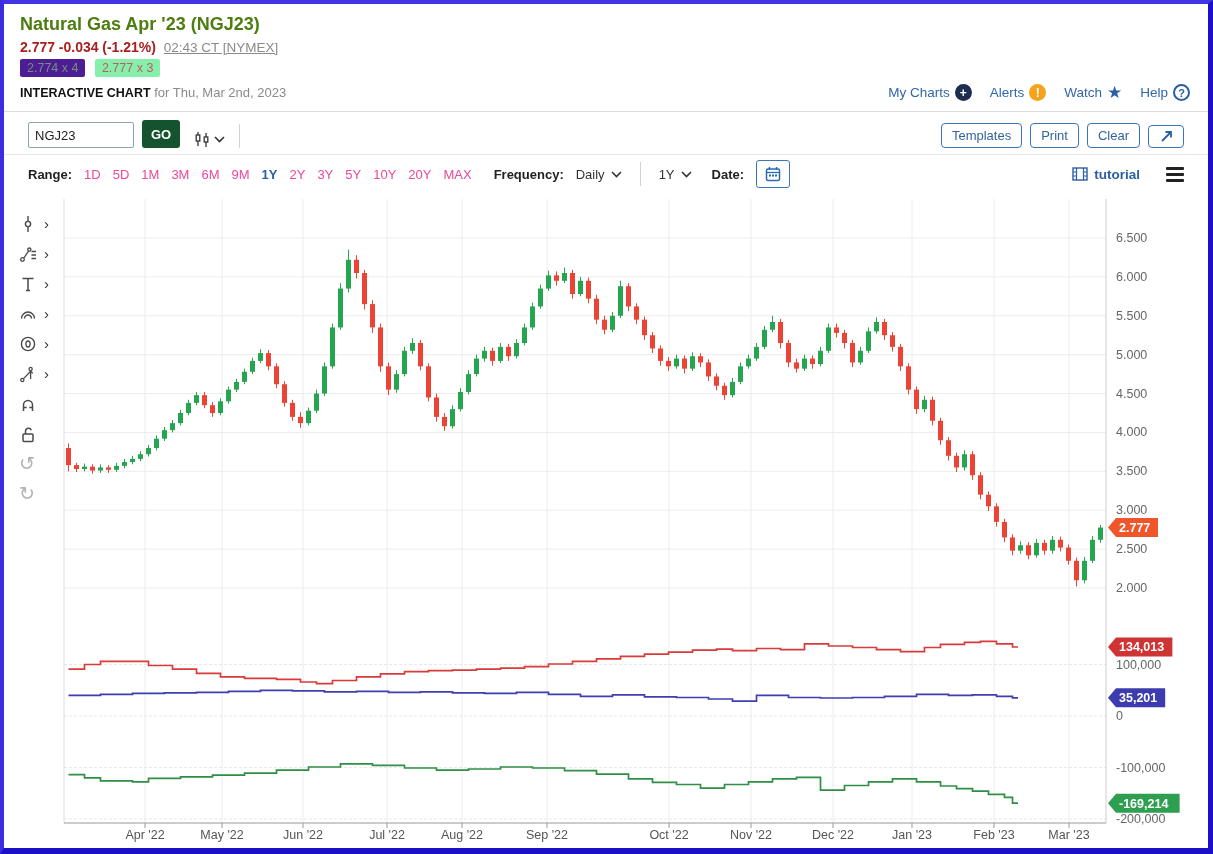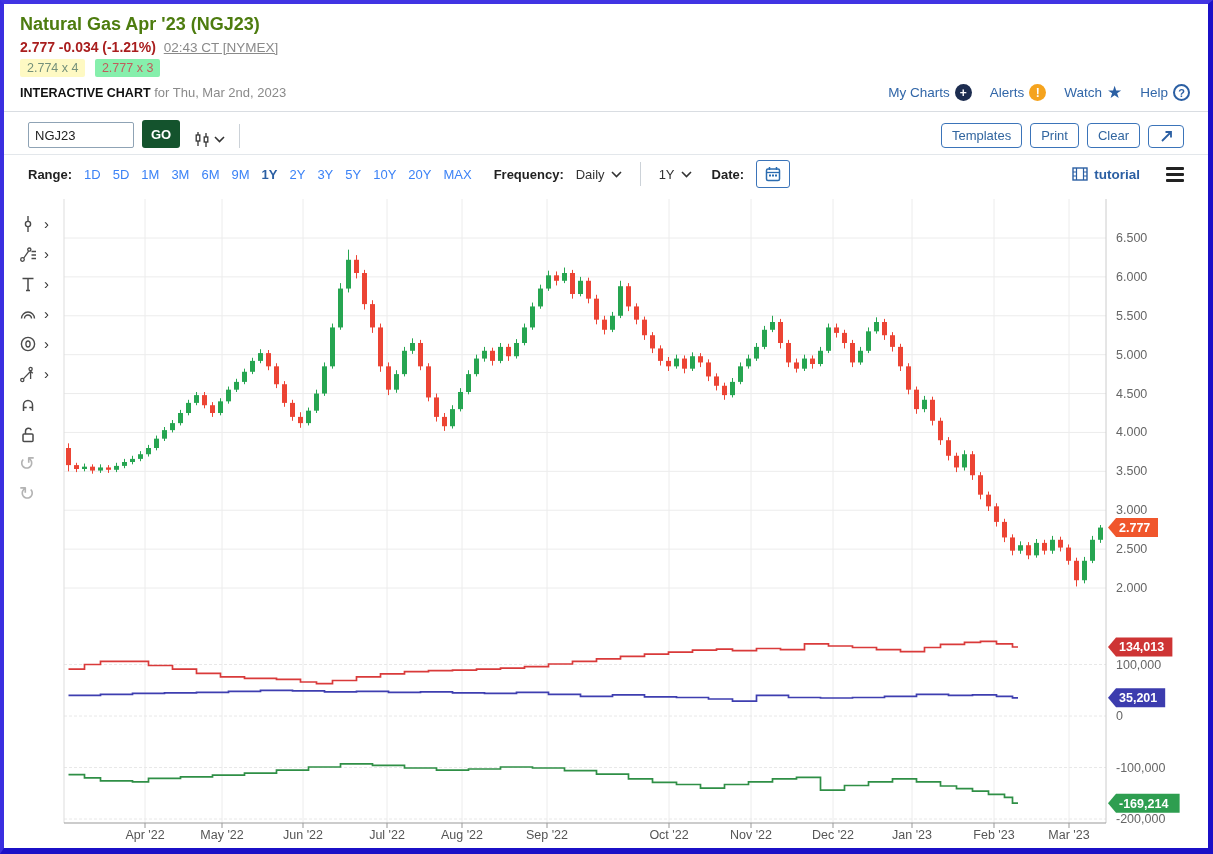--- a/index.html
+++ b/index.html
@@ -9,21 +9,21 @@
     border-right:5px solid #1b10c7;border-bottom:6px solid #1b10c7;
     font-family:"Liberation Sans","DejaVu Sans",sans-serif;color:#222;
   }
   .header{padding:10px 18px 0 16px;position:relative;}
   .title{font-size:18px;font-weight:bold;color:#4d7c0f;}
   .quoteline{margin-top:4px;font-size:13.5px;}
   .px,.chg{color:#a91e1e;font-weight:bold;font-size:14px;}
   .time{color:#8a8a8a;margin-left:4px;text-decoration:underline;}
   .badges{margin-top:6px;font-size:12.5px;}
   .bid,.ask{padding:2px 7px;border-radius:2px;margin-right:6px;}
-  .bid{background:#fef9c3;color:#74907a;}
+  .bid{background:#4c1d95;color:#74907a;}
   .ask{background:#86efac;color:#c05c5c;}
   .icrow{margin-top:7px;display:flex;align-items:center;font-size:13px;padding-bottom:8px;}
   .icrow b{color:#111;font-size:12.5px;}
   .gray{color:#8a8a8a;}
   .links{margin-left:auto;display:flex;align-items:center;gap:18px;font-size:13.5px;}
   .links a{color:#3166a8;display:flex;align-items:center;gap:5px;cursor:pointer;text-decoration:none;}
   .cic{width:17px;height:17px;border-radius:50%;display:inline-flex;align-items:center;justify-content:center;color:#fff;font-weight:bold;font-size:12px;}
   .plusic{background:#1d2d50;}
   .alertic{background:#f5a31d;}
   .staric{color:#2b5fa3;font-size:17px;}
@@ -32,21 +32,21 @@
   .hr.light{background:#e3e7eb;}
   .toolbar{display:flex;align-items:flex-end;padding:6px 24px;gap:8px;height:30px;}
   .syminput{width:92px;height:24px;border:1px solid #8fa3b5;border-radius:2px;padding:0 6px;font-size:13px;color:#222;font-family:inherit;}
   .gobtn{height:28px;width:38px;background:#14532d;color:#fff;font-weight:bold;border:none;border-radius:3px;font-size:13px;cursor:pointer;}
   .tbtn{border:1px solid #3b74b9;background:#fff;color:#31659f;border-radius:4px;font-size:13px;padding:4px 10px;cursor:pointer;font-family:inherit;}
   .vdiv{width:1px;height:24px;background:#ccd2d8;margin:0 6px;}
   .sp{flex:1;}
   .ctype{display:flex;align-items:center;gap:3px;margin-left:6px;cursor:pointer;}
   .rangebar{display:flex;align-items:center;padding:5px 24px 7px 24px;font-size:13px;gap:12px;color:#444;}
   .rangebar .lbl{font-weight:bold;color:#222;}
-  .ritem{cursor:pointer;color:#3b82f6;}
+  .ritem{cursor:pointer;color:#ec4899;}
   .ritem.sel{color:#2b5fa3;font-weight:bold;}
   .ddl{display:flex;align-items:center;gap:6px;cursor:pointer;color:#333;}
   .calbtn{width:32px;height:26px;border:1px solid #3b74b9;border-radius:3px;background:#fff;display:flex;align-items:center;justify-content:center;cursor:pointer;}
   .tut{margin-left:auto;display:flex;align-items:center;gap:6px;color:#2b5fa3;font-weight:bold;font-size:13.5px;cursor:pointer;}
   .burger{margin-left:14px;cursor:pointer;display:inline-block;}
   .burger div{width:18px;height:3px;background:#222;margin:3px 0;border-radius:1px;}
   .chartwrap{position:relative;height:672px;}
   .tools{position:absolute;left:15px;top:18px;display:flex;flex-direction:column;gap:9px;z-index:2;}
   .trow{display:flex;align-items:center;height:21px;cursor:pointer;}
   .trow .chev{color:#333;font-size:15px;margin-left:7px;line-height:1;}

